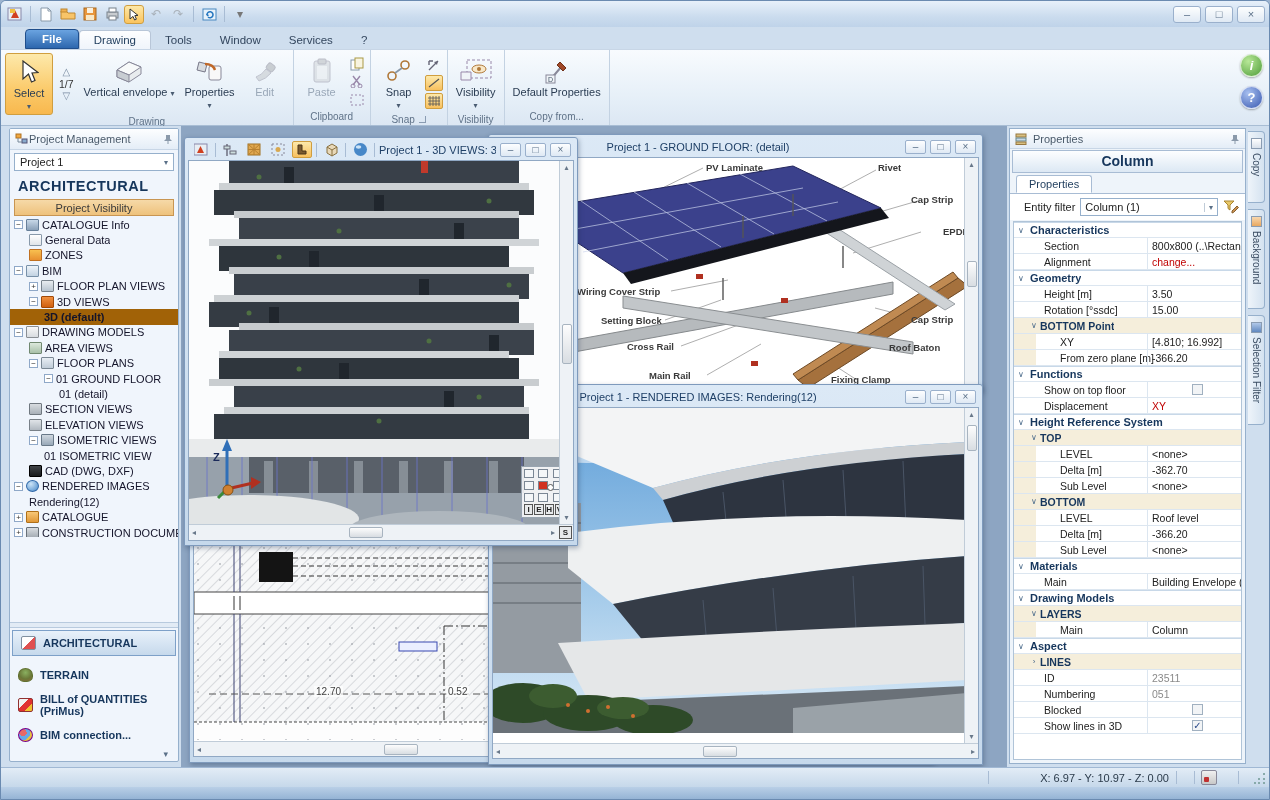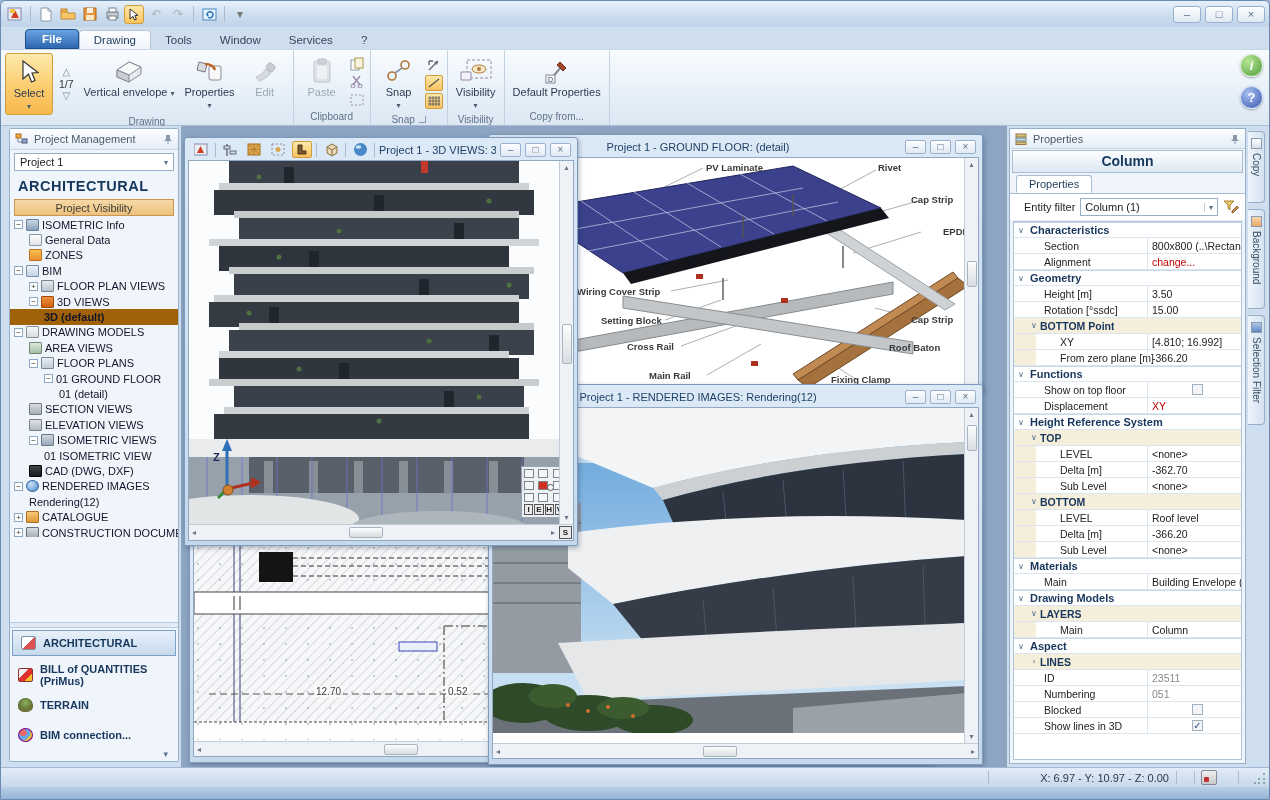--- a/index.html
+++ b/index.html
@@ -50,21 +50,21 @@
   .helpbtns { position:absolute; right:6px; top:53px; display:flex; flex-direction:column; gap:9px; }
   .circbtn { width:23px; height:23px; border-radius:50%; color:#fff; font-weight:bold; font-size:13px; text-align:center; line-height:21px; border:1px solid rgba(255,255,255,.7); box-shadow:0 1px 2px rgba(0,0,0,.3); }
   .circbtn.info { background:radial-gradient(circle at 35% 30%,#b8e898,#4e9c38); font-style:italic; }
   .circbtn.help { background:radial-gradient(circle at 35% 30%,#a8c0f0,#3858b0); }
 
   
   .main { position:absolute; top:125px; left:0; width:1270px; height:641px; background:#cfdeee; }
 
   
   .sidebar { position:absolute; left:8px; top:2px; width:170px; height:634px; background:#f0f5fc; border:1px solid #96b0cc; border-radius:2px; overflow:hidden; }
-  .sb-head { height:21px; display:flex; align-items:center; padding:0 5px; gap:5px; background:linear-gradient(#fdfeff,#e4edf7); border-bottom:1px solid #c8d6e6; }
+  .sb-head { height:21px; display:flex; align-items:center; padding:0 5px; background:linear-gradient(#fdfeff,#e4edf7); border-bottom:1px solid #c8d6e6; }
   .sb-head .t { flex:1; font-size:11px; color:#4a5a6a; }
   .sb-select { margin:3px 4px; height:18px; border:1px solid #96b0cc; background:#fff; display:flex; align-items:center; padding:0 5px; font-size:11px; color:#222; }
   .sb-select .cv { margin-left:auto; font-size:8px; color:#5a7088; }
   .sb-title { padding:4px 8px 2px; font-size:14.5px; font-weight:bold; color:#16365c; letter-spacing:.5px; }
   .sb-nav { margin:3px 4px; height:17px; background:linear-gradient(#f6d9a8,#eec27c); border:1px solid #c89552; text-align:center; font-size:11px; color:#3a3a3a; line-height:16px; }
   .tree { position:absolute; top:88px; left:0; right:0; height:320px; overflow:hidden; }
   .titem { height:15.4px; display:flex; align-items:center; gap:3px; font-size:11px; color:#14142a; white-space:nowrap; overflow:hidden; }
   .titem.lvl0 { padding-left:4px; } .titem.lvl1 { padding-left:19px; } .titem.lvl2 { padding-left:34px; } .titem.lvl3 { padding-left:49px; }
   .texp { width:9px; height:9px; border:1px solid #8fa8c8; background:#fff; font-size:8px; line-height:7px; text-align:center; color:#333; flex:none; }
   .ticon { width:13px; height:12px; flex:none; border-radius:1px; }
@@ -431,21 +431,21 @@
         <span>Project 1</span>
         <span class="cv">▾</span>
       </div>
       <div class="sb-title">ARCHITECTURAL</div>
       <div class="sb-nav">Project Visibility</div>
 
       <div class="tree">
         <div class="titem lvl0">
             <span class="texp">−</span>
             <span class="ticon ic-bld"></span>
-            <span class="tlab">ISOMETRIC Info</span>
+            <span class="tlab">CATALOGUE Info</span>
           </div>
         <div class="titem lvl1">
             <span class="ticon ic-doc"></span>
             <span class="tlab">General Data</span>
           </div>
         <div class="titem lvl1">
             <span class="ticon ic-zones"></span>
             <span class="tlab">ZONES</span>
           </div>
         <div class="titem lvl0">
@@ -527,26 +527,26 @@
           </div>
       </div>
 
       <div class="sb-sep"></div>
       <div class="bnav">
         <div class="bitem sel">
             <span class="bico arch"></span>
             <span>ARCHITECTURAL</span>
           </div>
         <div class="bitem">
+            <span class="bico terr"></span>
+            <span>TERRAIN</span>
+          </div>
+        <div class="bitem">
             <span class="bico bill"></span>
             <span>BILL of QUANTITIES (PriMus)</span>
-          </div>
-        <div class="bitem">
-            <span class="bico terr"></span>
-            <span>TERRAIN</span>
           </div>
         <div class="bitem">
             <span class="bico bimc"></span>
             <span>BIM connection...</span>
           </div>
       </div>
       <span class="sb-chev">▾</span>
     </div>
 
     <div class="mdi">

